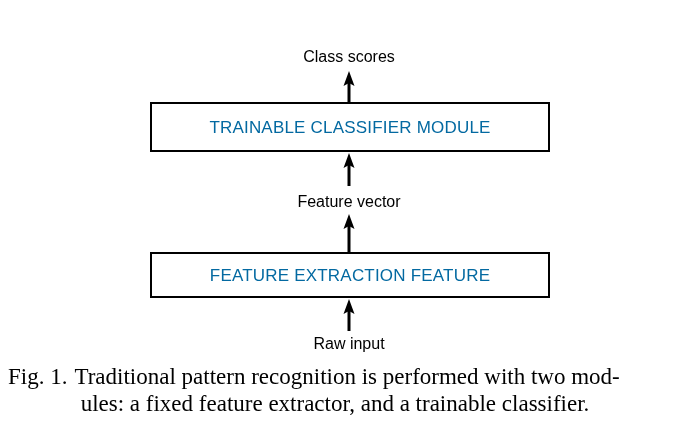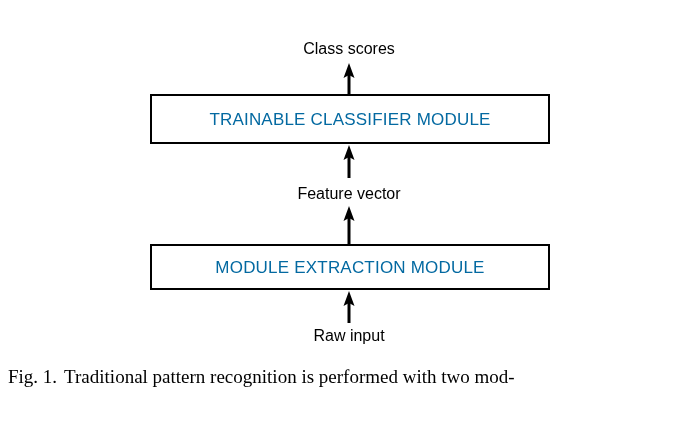--- a/index.html
+++ b/index.html
@@ -21,21 +21,21 @@
     left: 0;
     top: 0;
     width: 692px;
     height: 426px;
   }
 
   
   .diagram {
     position: absolute;
     left: 0;
-    top: 8px;
+    top: 16px;
     width: 692px;
     height: 355px;
   }
 
   
   .module-box {
     position: absolute;
     box-sizing: border-box;
     border: 2px solid #000000;
     background: #ffffff;
@@ -101,21 +101,21 @@
   #arrow-feature-in { left: 337px; top: 198px; }
   #arrow-raw      { left: 337px; top: 283px; }
 
   
   .caption {
     position: absolute;
     left: 8px;
     top: 363px;
     width: 676px;
     font-family: "Liberation Serif", "DejaVu Serif", serif;
-    font-size: 19px;
+    font-size: 23px;
     color: #000000;
     line-height: 27px;
   }
   .caption-line {
     white-space: nowrap;
   }
   .caption-line-1 { text-align: left; }
   .caption-line-2 { text-align: center; padding-right: 22px; }
   .caption-figno { margin-right: 7px; }
 </style>
@@ -143,29 +143,30 @@
     </svg>
 
     <div class="edge-label" id="label-feature-vector">Feature vector</div>
 
     <svg class="arrow-svg" id="arrow-feature-in" width="24" height="39" viewBox="0 0 24 39">
       <line x1="12" y1="39" x2="12" y2="9" stroke="#000000" stroke-width="3"></line>
       <polygon points="12,0 6.5,15 12,12 17.5,15" fill="#000000"></polygon>
     </svg>
 
     <div class="module-box" id="box-extractor">
-      <span class="module-label">MODULE EXTRACTION MODULE</span>
+      <span class="module-label">FEATURE EXTRACTION FEATURE</span>
     </div>
 
     <svg class="arrow-svg" id="arrow-raw" width="24" height="32" viewBox="0 0 24 32">
       <line x1="12" y1="32" x2="12" y2="9" stroke="#000000" stroke-width="3"></line>
       <polygon points="12,0 6.5,15 12,12 17.5,15" fill="#000000"></polygon>
     </svg>
 
     <div class="edge-label" id="label-raw-input">Raw input</div>
 
   </div>
 
   <div class="caption">
     <div class="caption-line caption-line-1"><span class="caption-figno">Fig. 1.</span><span>Traditional pattern recognition is performed with two mod-</span></div>
+    <div class="caption-line caption-line-2">ules: a fixed feature extractor, and a trainable classifier.</div>
   </div>
 
 </div>
 
 </body></html>

